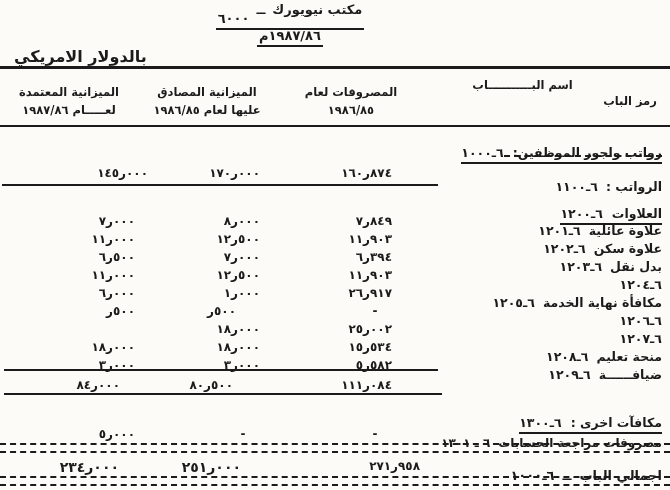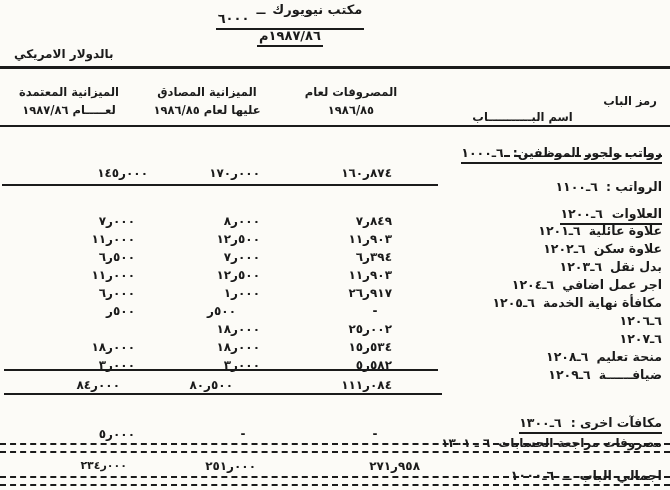--- a/index.html
+++ b/index.html
@@ -1,21 +1,21 @@
 <!DOCTYPE html>
 <html><head>
 <meta charset="utf-8">
 <style>
   html,body{margin:0;padding:0;background:#e8e8e4;}
   .page{position:relative;width:670px;height:490px;background:#fcfbf7;color:#1b1b1b;
         font-family:"DejaVu Sans",sans-serif;font-weight:700;direction:rtl;overflow:hidden;}
   .abs{position:absolute;}
   .tline{position:absolute;left:120px;width:340px;text-align:center;font-size:13px;white-space:nowrap;}
   .tline .ul-wrap{display:inline-flex;gap:7px;border-bottom:2px solid #1b1b1b;padding:0 2px 2px 2px;}
-  .currency{position:absolute;left:14px;top:47px;font-size:12px;white-space:nowrap;}
+  .currency{position:absolute;left:14px;top:47px;font-size:16px;white-space:nowrap;}
   .rule{position:absolute;background:#1b1b1b;}
   .ddash{position:absolute;height:6px;border-top:2px dashed #1b1b1b;border-bottom:2px dashed #1b1b1b;}
   .hcell{position:absolute;text-align:center;font-size:11.5px;line-height:1.6;white-space:nowrap;}
   .row{position:absolute;left:0;width:670px;height:17px;}
   .num{position:absolute;top:0;direction:ltr;unicode-bidi:bidi-override;text-align:right;
        font-size:12px;letter-spacing:.5px;white-space:nowrap;box-sizing:border-box;}
   .col-exp{left:300px;width:92px;}
   .col-prev{left:168px;width:92px;}
   .col-new{left:40px;width:95px;}
   .dash{padding-right:14px;}
@@ -42,21 +42,21 @@
     <span class="ul-wrap">
         <span>١٩٨٧/٨٦م</span>
       </span>
   </div>
 
   <div class="currency">بالدولار الامريكي</div>
 
   <div class="rule" style="top:66px;left:0;width:670px;height:3px"></div>
 
   <div class="hcell" style="left:595px;top:92px;width:70px">رمز الباب</div>
-  <div class="hcell" style="left:455px;top:108px;width:135px">اسم البـــــــــــاب</div>
+  <div class="hcell" style="left:455px;top:76px;width:135px">اسم البـــــــــــاب</div>
   <div class="hcell" style="left:296px;top:83px;width:110px">
     <span>المصروفات لعام</span><br>
     <span>١٩٨٦/٨٥</span>
   </div>
   <div class="hcell" style="left:146px;top:83px;width:122px">
     <span>الميزانية المصادق</span><br>
     <span>عليها لعام ١٩٨٦/٨٥</span>
   </div>
   <div class="hcell" style="left:10px;top:83px;width:118px">
     <span>الميزانية المعتمدة</span><br>
@@ -112,21 +112,20 @@
     <span class="rowlabel">
         <span>بدل نقل</span>
       <span class="code">١٢٠٣ـ٦</span>
       </span>
   </div>
   <div class="row" style="top:268px">
     <span class="num col-exp">١١ر٩٠٣</span>
     <span class="num col-prev">١٢ر٥٠٠</span>
     <span class="num col-new">١١ر٠٠٠</span>
     <span class="rowlabel">
-        <span>اجر عمل اضافي</span>
       <span class="code">١٢٠٤ـ٦</span>
       </span>
   </div>
   <div class="row" style="top:286px">
     <span class="num col-exp">٢٦ر٩١٧</span>
     <span class="num col-prev">١ر٠٠٠</span>
     <span class="num col-new">٦ر٠٠٠</span>
     <span class="rowlabel">
         <span>مكافأة نهاية الخدمة</span>
       <span class="code">١٢٠٥ـ٦</span>
@@ -185,22 +184,22 @@
     <span class="rowlabel" style="font-size:12px">
       <span>مصروفات مراجعة الحسابات</span>
       <span class="code">١٣٠١ ـ ٦</span>
       </span>
   </div>
 
   <div class="ddash" style="top:443px;left:0;width:670px"></div>
 
   <div class="row bigger" style="top:459px">
     <span class="num" style="left:328px;width:92px;font-size:12px">٢٧١ر٩٥٨</span>
-    <span class="num" style="left:164px;width:92px;font-size:12px">٢٥١ر٠٠٠</span>
-    <span class="num" style="left:35px;width:92px;font-size:11px">٢٣٤ر٠٠٠</span>
+    <span class="num" style="left:149px;width:92px;font-size:14px">٢٥١ر٠٠٠</span>
+    <span class="num" style="left:27px;width:92px;font-size:14px">٢٣٤ر٠٠٠</span>
     <span class="rowlabel" style="font-size:13px">
       <span>اجمالي الباب</span>
       <span>ــ</span>
       <span class="code">١٠٠٠ـ٦</span>
       </span>
   </div>
 
   <div class="ddash" style="top:476px;left:0;width:670px"></div>
 
 </div>

